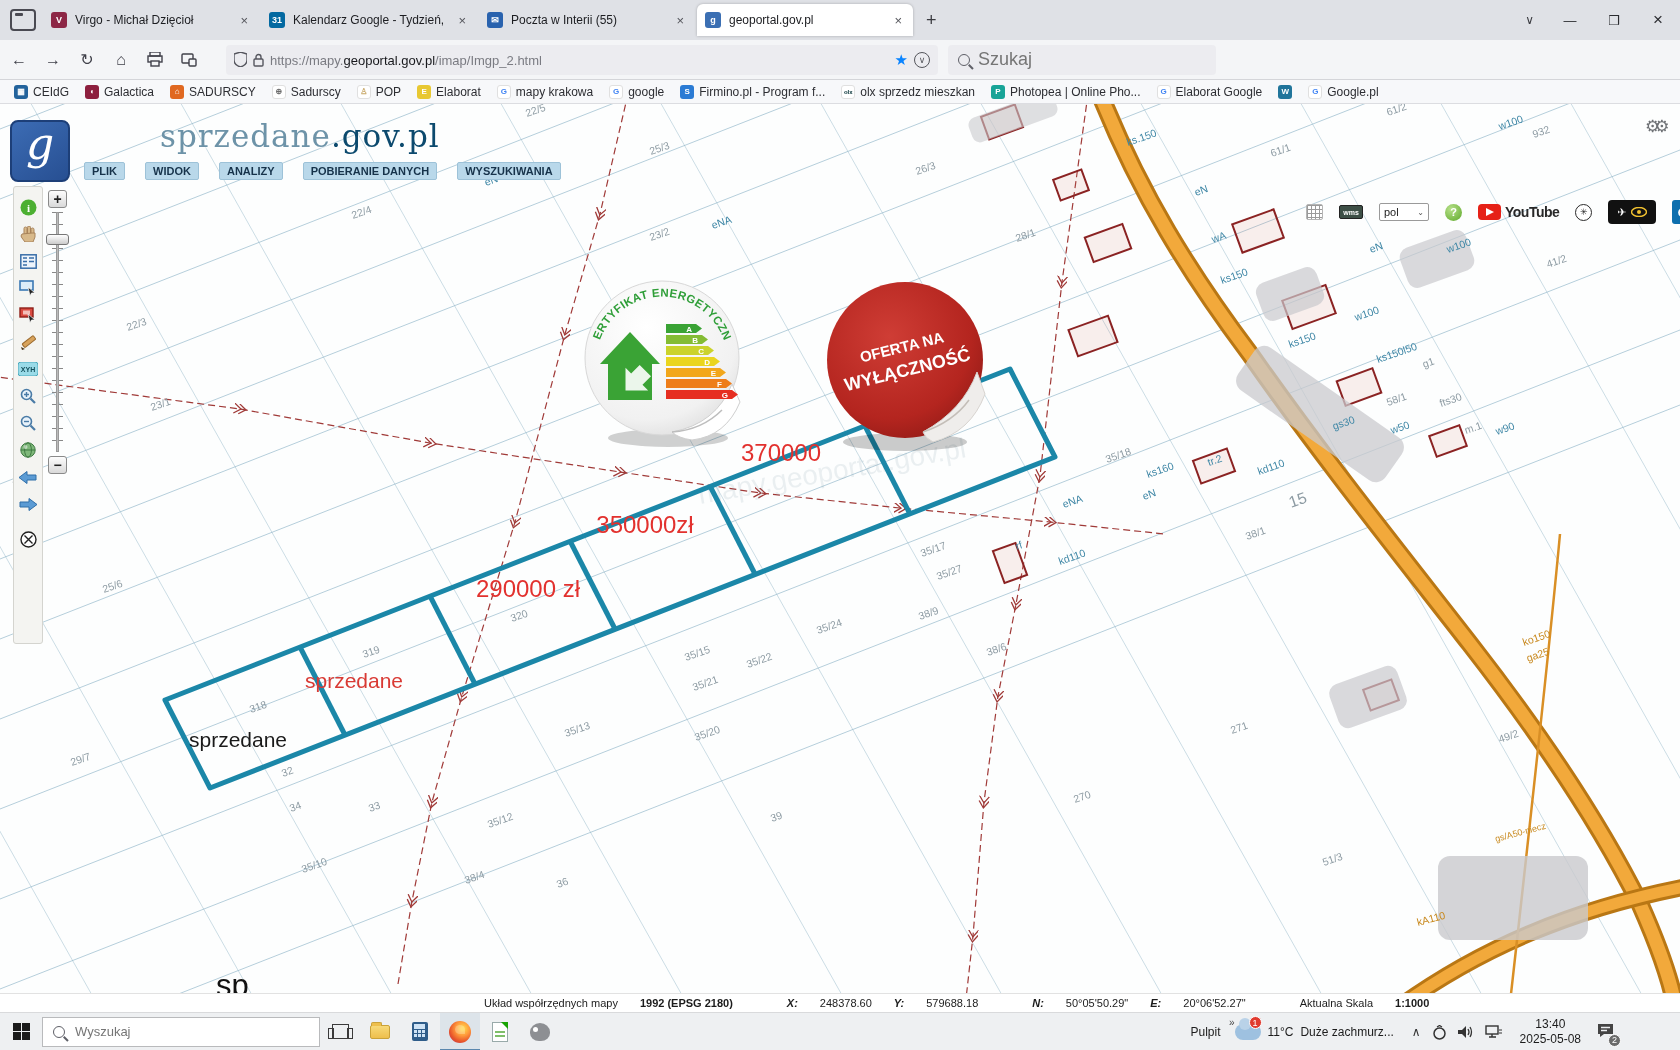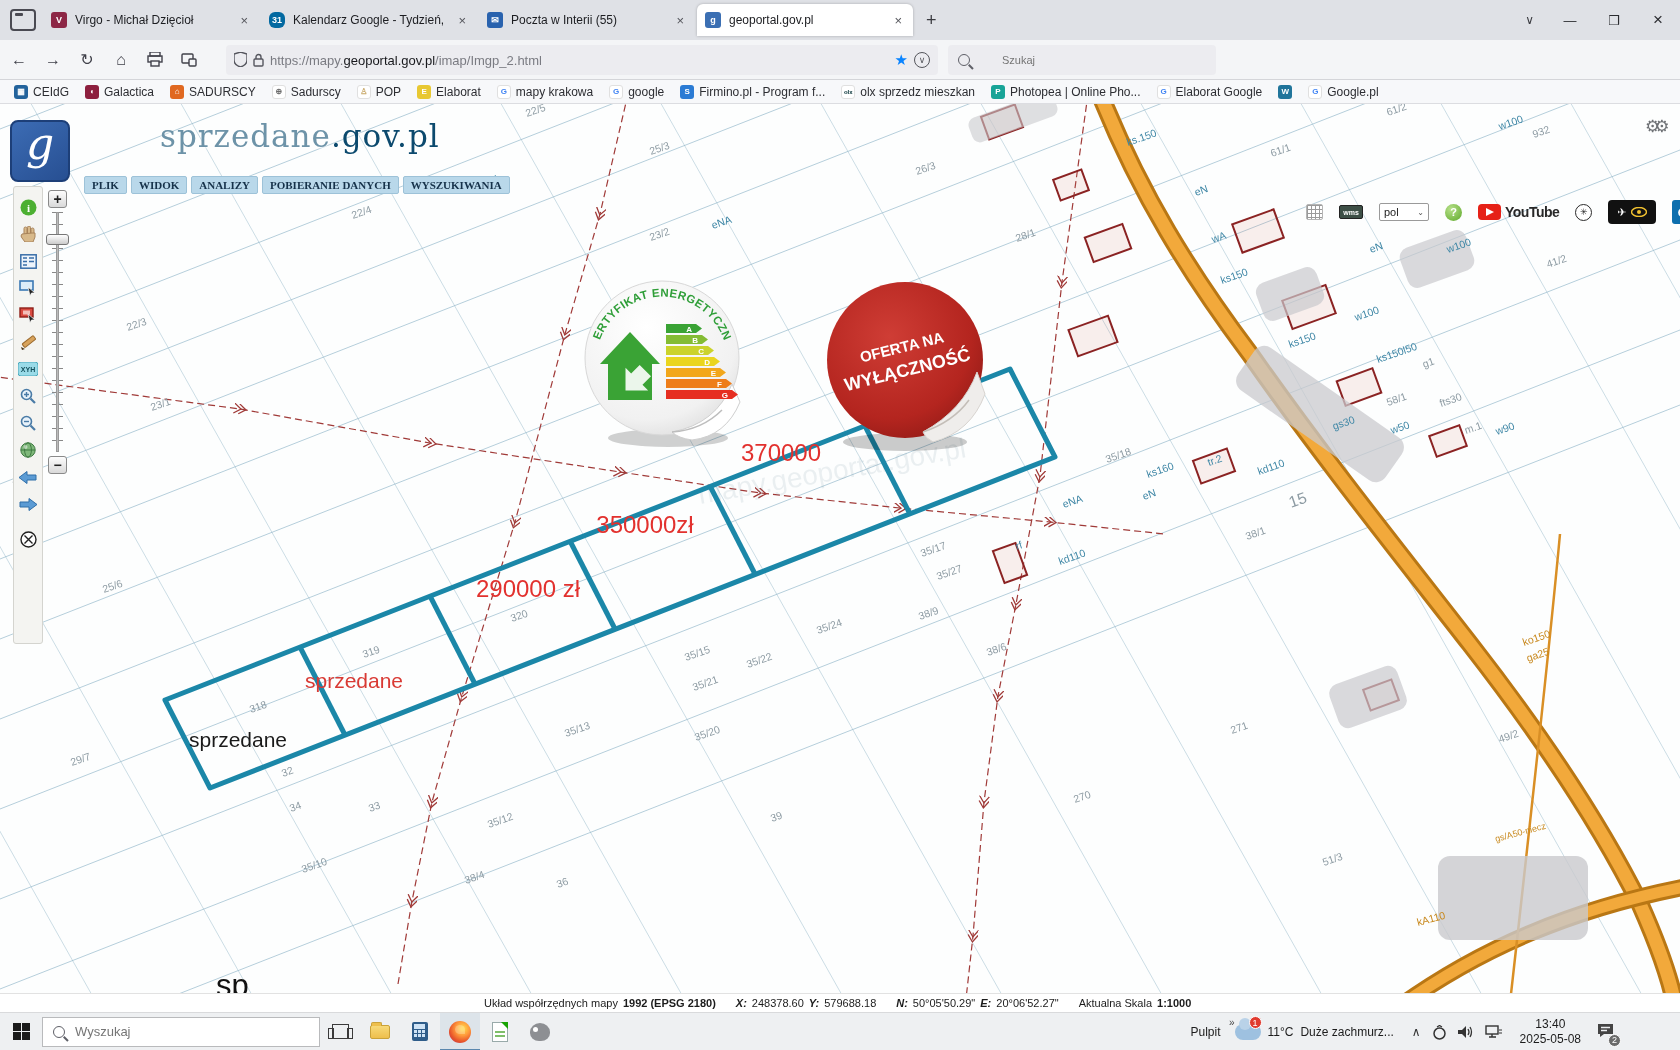--- a/index.html
+++ b/index.html
@@ -25,21 +25,21 @@
   .navbar { position:absolute; left:0; top:40px; width:1680px; height:40px; background:#f4f5f7; border-bottom:1px solid #d4d5d9; display:flex; align-items:center; }
   .navico { width:30px; height:28px; display:flex; align-items:center; justify-content:center; font-size:16px; color:#40414a; margin-left:4px; border-radius:4px;}
   .urlbar { display:flex; align-items:center; width:712px; height:30px; margin-left:22px; background:#ececf0; border-radius:4px; padding:0 8px; gap:6px;}
   .urlbar .scheme,.urlbar .path { color:#7a7b82; font-size:13px;}
   .urlbar .hostpre { color:#7a7b82; font-size:13px;text-align:center;}
   .urlbar .host { color:#17181c; font-size:13px; }
   .urlbar .spacer { flex:1; }
   .star { color:#0a84ff; font-size:15px; }
   .pocket { width:16px; height:16px; border:1.5px solid #55565c; border-radius:50%; display:flex; align-items:center;justify-content:center; font-size:9px; color:#55565c;}
   .searchbox { display:flex; align-items:center; width:268px; height:30px; margin-left:10px; background:#ececf0; border-radius:4px; padding:0 10px; gap:8px; }
-  .searchbox input { border:none; background:transparent; outline:none; font-size:11px; color:#404040; width:200px; font-family:"Liberation Sans",sans-serif;margin-left:24px;}
+  .searchbox input { border:none; background:transparent; outline:none; font-size:18px; color:#404040; width:200px; font-family:"Liberation Sans",sans-serif;}
   .mag { width:12px; height:12px; border:1.6px solid #5f6068; border-radius:50%; position:relative; flex:none;}
   .mag::after { content:""; position:absolute; width:6px; height:1.6px; background:#5f6068; transform:rotate(45deg); left:9px; top:11px;}
   .nav-right { position:absolute; right:118px; top:40px; height:40px; display:flex; align-items:center; gap:14px;}
   .abp { width:18px; height:18px; background:#c70d2c; color:#fff; font-size:6px; font-weight:bold; display:flex; align-items:center; justify-content:center; clip-path:polygon(30% 0,70% 0,100% 30%,100% 70%,70% 100%,30% 100%,0 70%,0 30%);}
   .ico-lib { display:flex; gap:2px; align-items:flex-end; height:16px;}
   .ico-lib i { display:block; width:2px; height:15px; background:#4a4b52;}
   .ico-lib i:last-child { transform:rotate(18deg); }
   .ico-sidebar { width:17px; height:14px; border:1.6px solid #4a4b52; border-radius:2px; position:relative;}
   .ico-sidebar::after{content:"";position:absolute;left:0;top:0;bottom:0;width:5px;background:#4a4b52;}
   .ico-person { width:16px;height:16px;position:relative;}
@@ -55,21 +55,21 @@
   .bmchip { width:14px; height:14px; border-radius:3px; display:flex; align-items:center; justify-content:center; color:#fff; font-weight:bold; font-size:8px; flex:none;}
 
   
   .page { position:absolute; left:0; top:104px; width:1680px; height:908px; background:#fdfefe; overflow:hidden; }
   svg#map { position:absolute; left:0; top:0; }
 
   .gp-logo-tile { position:absolute; left:10px; top:16px; width:60px; height:62px; background:linear-gradient(145deg,#3c6cb4,#274f92); border-radius:8px; border:2px solid #1d3f78; display:flex; align-items:center; justify-content:center; color:#fff; font-family:"DejaVu Serif",serif; font-style:italic; font-size:44px; line-height:0.6; padding-bottom:14px;}
   .gp-logo-text { position:absolute; left:160px; top:14px; font-family:"DejaVu Serif",serif; font-size:31px; letter-spacing:1px; text-shadow:0 1px 2px rgba(255,255,255,.8);}
   .gp-logo-text .main { color:#6d93a8; }
   .gp-logo-text .suffix { color:#0c4a6e; }
-  .gp-menu { position:absolute; left:84px; top:72px; display:flex; gap:4px;font-family:Liberation Serif, serif; }
+  .gp-menu { position:absolute; left:84px; top:58px; display:flex; gap:20px; }
   .gp-menu .mi { background:#b9d8ea; border:1px solid #9dc2d8; color:#16324a; font-size:11px; font-weight:bold; padding:2px 7px; border-radius:2px; white-space:nowrap;}
 
   .gp-tools { position:absolute; left:13px; top:82px; width:30px; height:458px; background:#f4f4f1; border:1px solid #d4d4cf; border-radius:3px; display:flex; flex-direction:column; align-items:center; padding-top:10px; gap:7px; }
   .tool { width:22px; height:20px; display:flex; align-items:center; justify-content:center; }
   .gp-slider { position:absolute; left:46px; top:86px; width:24px; height:284px; }
   .sl-btn { position:absolute; left:2px; width:19px; height:18px; background:linear-gradient(#fdfdfd,#d9d9d9); border:1px solid #8a8a8a; border-radius:3px; display:flex; align-items:center; justify-content:center; font-size:14px; font-weight:bold; color:#222;}
   .sl-plus { top:0; } .sl-minus { top:266px; }
   .sl-track { position:absolute; left:10px; top:22px; width:3px; height:240px; background:#bbb; border:1px solid #999; }
   .sl-ticks { position:absolute; left:6px; top:22px; width:11px; height:240px;
      background:repeating-linear-gradient(#888 0 1px, transparent 1px 12px); }
@@ -94,21 +94,21 @@
   .mm-select .car { font-size:8px; color:#555;}
   .mm-help { width:17px; height:17px; border-radius:50%; background:radial-gradient(circle at 35% 30%,#b6e089,#5da829); color:#fff; font-size:11px; font-weight:bold; display:flex; align-items:center; justify-content:center;}
   .yt { display:flex; align-items:center; gap:4px; }
   .yt-play { width:23px; height:16px; background:#e62117; border-radius:4px; position:relative;}
   .yt-play::after{content:"";position:absolute;left:8px;top:4px;border-left:8px solid #fff;border-top:4px solid transparent;border-bottom:4px solid transparent;}
   .yt-label { font-size:14px; font-weight:bold; color:#282828; letter-spacing:-.5px;}
   .mm-acc { width:17px; height:17px; border-radius:50%; border:1.6px solid #2b2b2b; background:#fff; display:flex; align-items:center; justify-content:center; font-size:9px; color:#2b2b2b;}
   .mm-pill { width:48px; height:24px; background:#111; border-radius:4px; display:flex; align-items:center; justify-content:center; gap:5px; color:#fff; font-size:11px;}
   .mm-eye { width:32px; height:24px; background:#0e6fae; border-radius:3px; display:flex; align-items:center; justify-content:center;}
 
-  .statusbar { position:absolute; left:0; top:889px; width:1680px; height:19px; background:#fff; border-top:1px solid #e2e2e2; display:flex; align-items:center; font-size:11px; color:#1c1c1c; gap:5px; padding-left:484px;}
+  .statusbar { position:absolute; left:0; top:889px; width:1680px; height:19px; background:#fff; border-top:1px solid #e2e2e2; display:flex; align-items:center; font-size:11px; color:#1c1c1c; gap:22px; padding-left:484px;}
   .statusbar b { font-weight:bold; }
   .statusbar .lbl { font-weight:bold; font-style:italic; }
   .statusbar .gap { width:10px; }
   .sb-corner { position:absolute; left:3px; top:891px; width:13px; height:13px; border:1.4px solid #8a8a8a; background:#f2f2f2; }
   .sp-overlay { position:absolute; left:216px; top:864px; font-size:31px; color:#111; font-family:"Liberation Sans",sans-serif; }
 
   
   .taskbar { position:absolute; left:0; top:1012px; width:1680px; height:38px; background:#eef0f2; border-top:1px solid #d9dadc; display:flex; align-items:center; }
   .winlogo { width:17px; height:17px; margin:0 12px 0 13px; display:grid; grid-template-columns:8px 8px; grid-template-rows:8px 8px; gap:1px;}
   .winlogo i { background:#1b1b1b; }
@@ -153,21 +153,21 @@
 
   <div class="tabbar">
     <span class="ffview"></span>
     <div id="tabs" style="display: flex;">
         <div class="tab">
           <span class="favchip" style="background: rgb(141, 39, 70);">V</span>
           <span class="title">Virgo - Michał Dzięcioł</span>
           <span class="close">×</span>
         </div>
         <div class="tab">
-          <span class="favchip" style="background: #0369a1; border-radius: 6px;">31</span>
+          <span class="favchip" style="background: #0369a1;">31</span>
           <span class="title">Kalendarz Google - Tydzień, w |</span>
           <span class="close">×</span>
         </div>
         <div class="tab">
           <span class="favchip" style="background: rgb(41, 98, 174);">✉</span>
           <span class="title">Poczta w Interii (55)</span>
           <span class="close">×</span>
         </div>
         <div class="tab active">
           <span class="favchip" style="background: rgb(59, 111, 179);">g</span>

